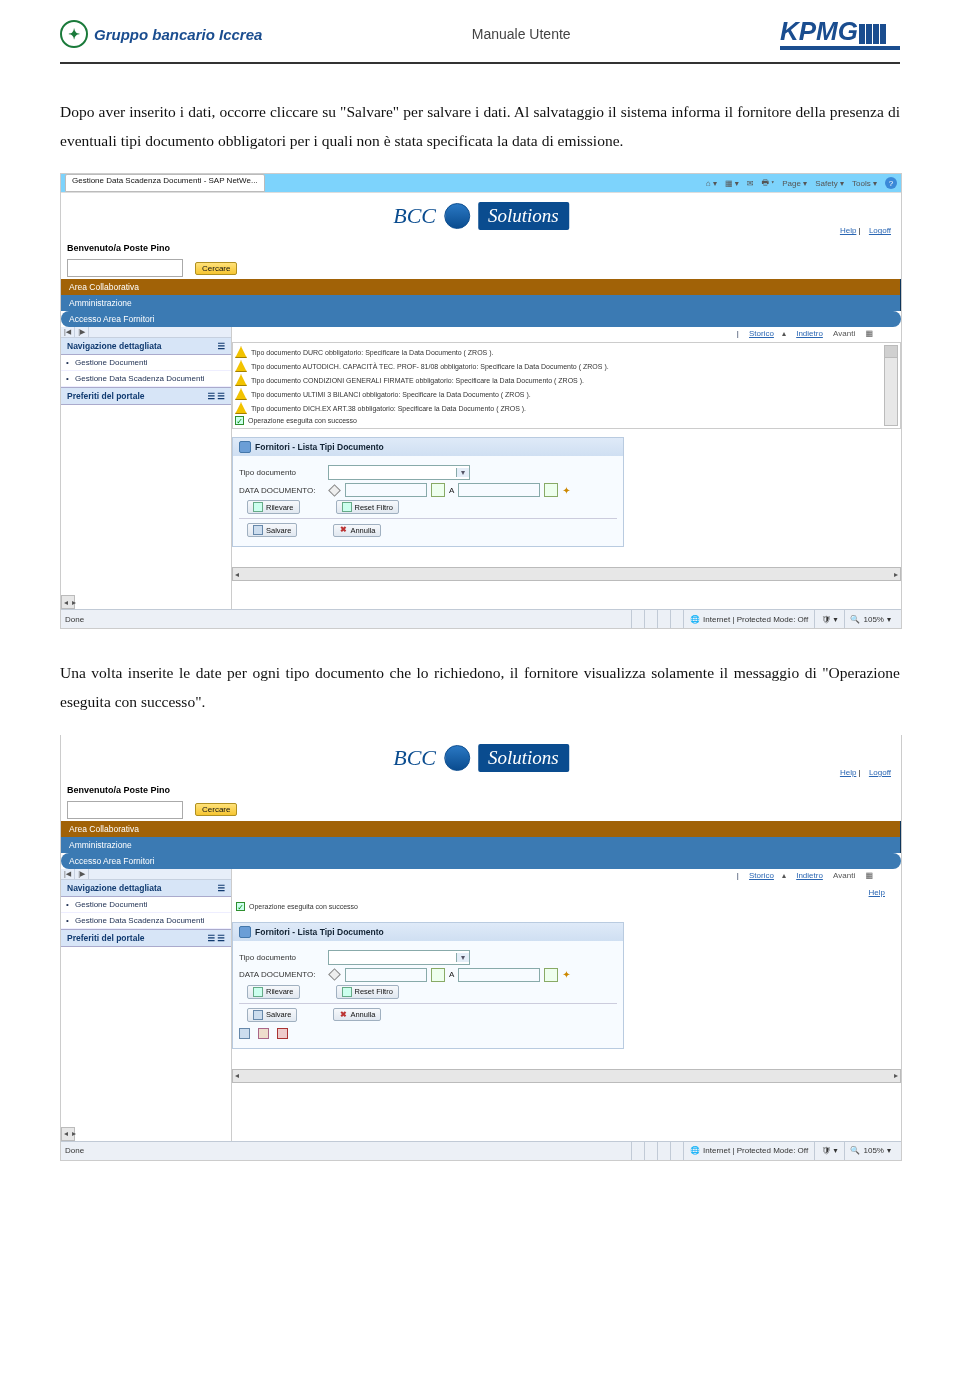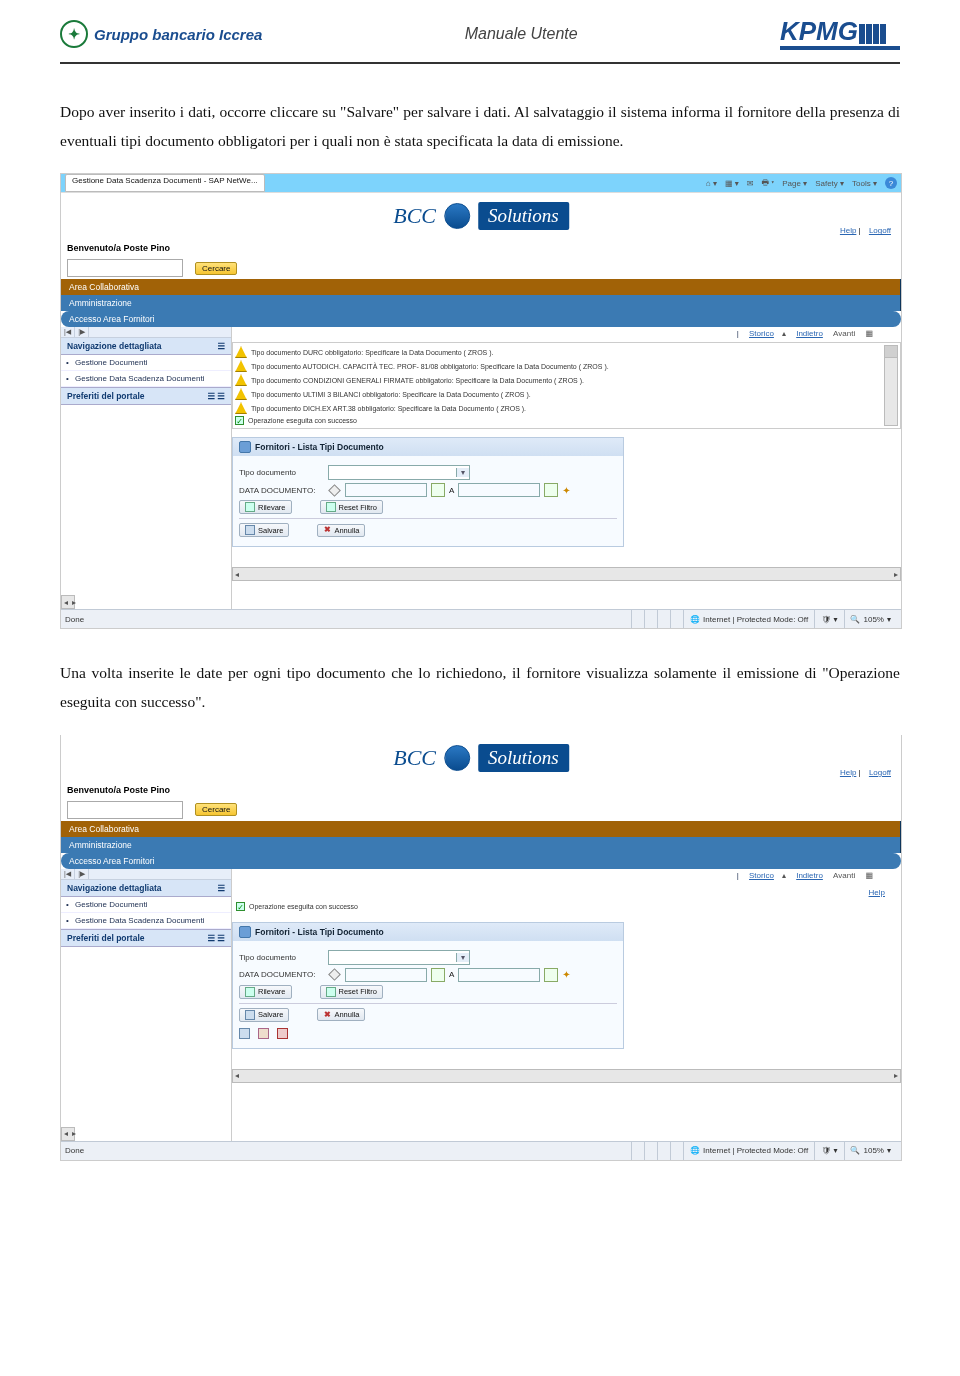--- a/index.html
+++ b/index.html
@@ -1,20 +1,20 @@
 <!DOCTYPE html>
 <html><head>
 <meta charset="utf-8">
 <style>
   body { margin:0; font-family: Georgia, 'Times New Roman', serif; font-size:15px; color:#111; background:#fff; }
   .page { width:960px; margin:0 auto; position:relative; padding:0 60px 40px 60px; box-sizing:border-box; }
   .header { display:flex; align-items:center; padding:18px 0 6px 0; }
   .logo-iccrea { display:flex; align-items:center; gap:6px; }
   .iccrea-text { font-family: Arial, sans-serif; font-size:15px; color:#1a4d8f; font-weight:bold; font-style:italic; }
-  .header-title { flex:1; text-align:center; font-family: Arial, sans-serif; font-size:16px; color:#444;font-style:italic; }
+  .header-title { flex:1; text-align:center; font-family: Arial, sans-serif; font-size:14px; color:#444; }
   .logo-kpmg { display:flex; flex-direction:column; align-items:flex-start; }
   .kpmg-bar { width:120px; height:4px; background:#1a4d8f; margin-top:2px; }
   .kpmg-text { font-family: Arial Black, Arial, sans-serif; font-size:26px; font-weight:900; color:#1a4d8f; font-style:italic; line-height:1; display:flex; align-items:flex-end; gap:0; }
   .kpmg-box { display:inline-block; width:6px; height:20px; background:#1a4d8f; margin-left:1px; }
   .divider { height:2px; background:#333; margin:6px 0 34px 0; }
   .body-text { line-height:1.85; text-align:justify; margin:18px 0 18px 0; font-size:15.5px; }
   .screenshot-wrapper-large { margin: 6px 0 30px 0; }
   .screenshot-wrapper-small { margin: 6px 0 30px 0; }
   
   .shot { width:100%; font-family: Arial, sans-serif; font-size:8px; background:#fff; border:1px solid #ccc; }
@@ -59,21 +59,21 @@
   .panel-head .mini-icon { width:10px; height:10px; background:#6b9ed6; border:1px solid #4477aa; border-radius:2px; }
   .panel-body { padding:6px; font-size:8px; background:#f7fbff; }
   .row { display:flex; align-items:center; gap:4px; margin:3px 0; }
   .lbl { width:85px; color:#333; }
   .sel { border:1px solid #8aa; height:13px; width:140px; background:#fff; display:flex; align-items:center; justify-content:flex-end; }
   .sel::after { content:"▾"; padding:0 4px; color:#556; background:#e5eef8; border-left:1px solid #8aa; }
   .diamond { width:7px; height:7px; transform:rotate(45deg); border:1px solid #888; background:#eee; margin:0 2px; }
   .date-input { width:80px; height:12px; border:1px solid #8aa; }
   .cal { width:12px; height:12px; border:1px solid #8a6; background:#efe; position:relative; }
   .star-ic { color:#c80; font-size:10px; }
-  .btn-panel { display:inline-flex; align-items:center; gap:3px; padding:1px 5px; border:1px solid #a0b0c0; background:linear-gradient(#f6f8fb,#e1e8f0); font-size:7.5px; border-radius:2px; cursor:pointer; }
+  .btn-panel { display:inline-flex; align-items:center; gap:3px; padding:1px 5px; border:1px solid #a0b0c0; background:linear-gradient(#f6f8fb,#e1e8f0); font-size:7.5px; border-radius:2px; cursor:pointer;margin-left:8px; }
   .btn-panel .sq { width:8px; height:8px; border:1px solid #6a8; background:#cfe; }
   .btn-panel .sq-save { width:8px; height:8px; border:1px solid #68a; background:#cde; }
   .btn-panel .sq-x { width:8px; height:8px; color:#b33; font-size:8px; line-height:8px; text-align:center; font-weight:bold; }
   .scroll-h { height:12px; background:#e7e7e7; border:1px solid #bbb; display:flex; justify-content:space-between; align-items:center; margin-top:20px; }
   .scroll-h::before, .scroll-h::after { content:"◂"; font-size:8px; color:#555; padding:0 2px; }
   .scroll-h::after { content:"▸"; }
   .statusbar { display:flex; align-items:center; background:#ecf0f6; border-top:1px solid #c1cad6; height:18px; font-size:8px; color:#333; padding:0 4px; }
   .statusbar .done { flex:0 0 auto; }
   .statusbar .spacer { flex:1; }
   .statusbar .seg { border-left:1px solid #c1cad6; padding:0 6px; height:100%; display:flex; align-items:center; gap:3px; }
@@ -252,21 +252,21 @@
           <span class="seg"></span>
           <span class="seg"></span>
           <span class="seg"></span>
         <span class="seg">🌐 <span>Internet | Protected Mode: Off</span></span>
         <span class="seg">🛡 ▾</span>
         <span class="seg">🔍 <span>105%</span> ▾</span>
       </div>
     </div>
   </div>
 
-  <p class="body-text">Una volta inserite le date per ogni tipo documento che lo richiedono, il fornitore visualizza solamente il emissione di "Operazione eseguita con successo".</p>
+  <p class="body-text">Una volta inserite le date per ogni tipo documento che lo richiedono, il fornitore visualizza solamente il messaggio di "Operazione eseguita con successo".</p>
 
   <div class="screenshot-wrapper-small">
     <div class="shot" style="border-top:none;">
       <div class="shot-logo-row">
         <div class="bcc-logo">
           <span>BCC</span>
           <span class="dot-icon-blue"></span>
           <span class="bcc-sol">Solutions</span>
         </div>
         <div class="links">

